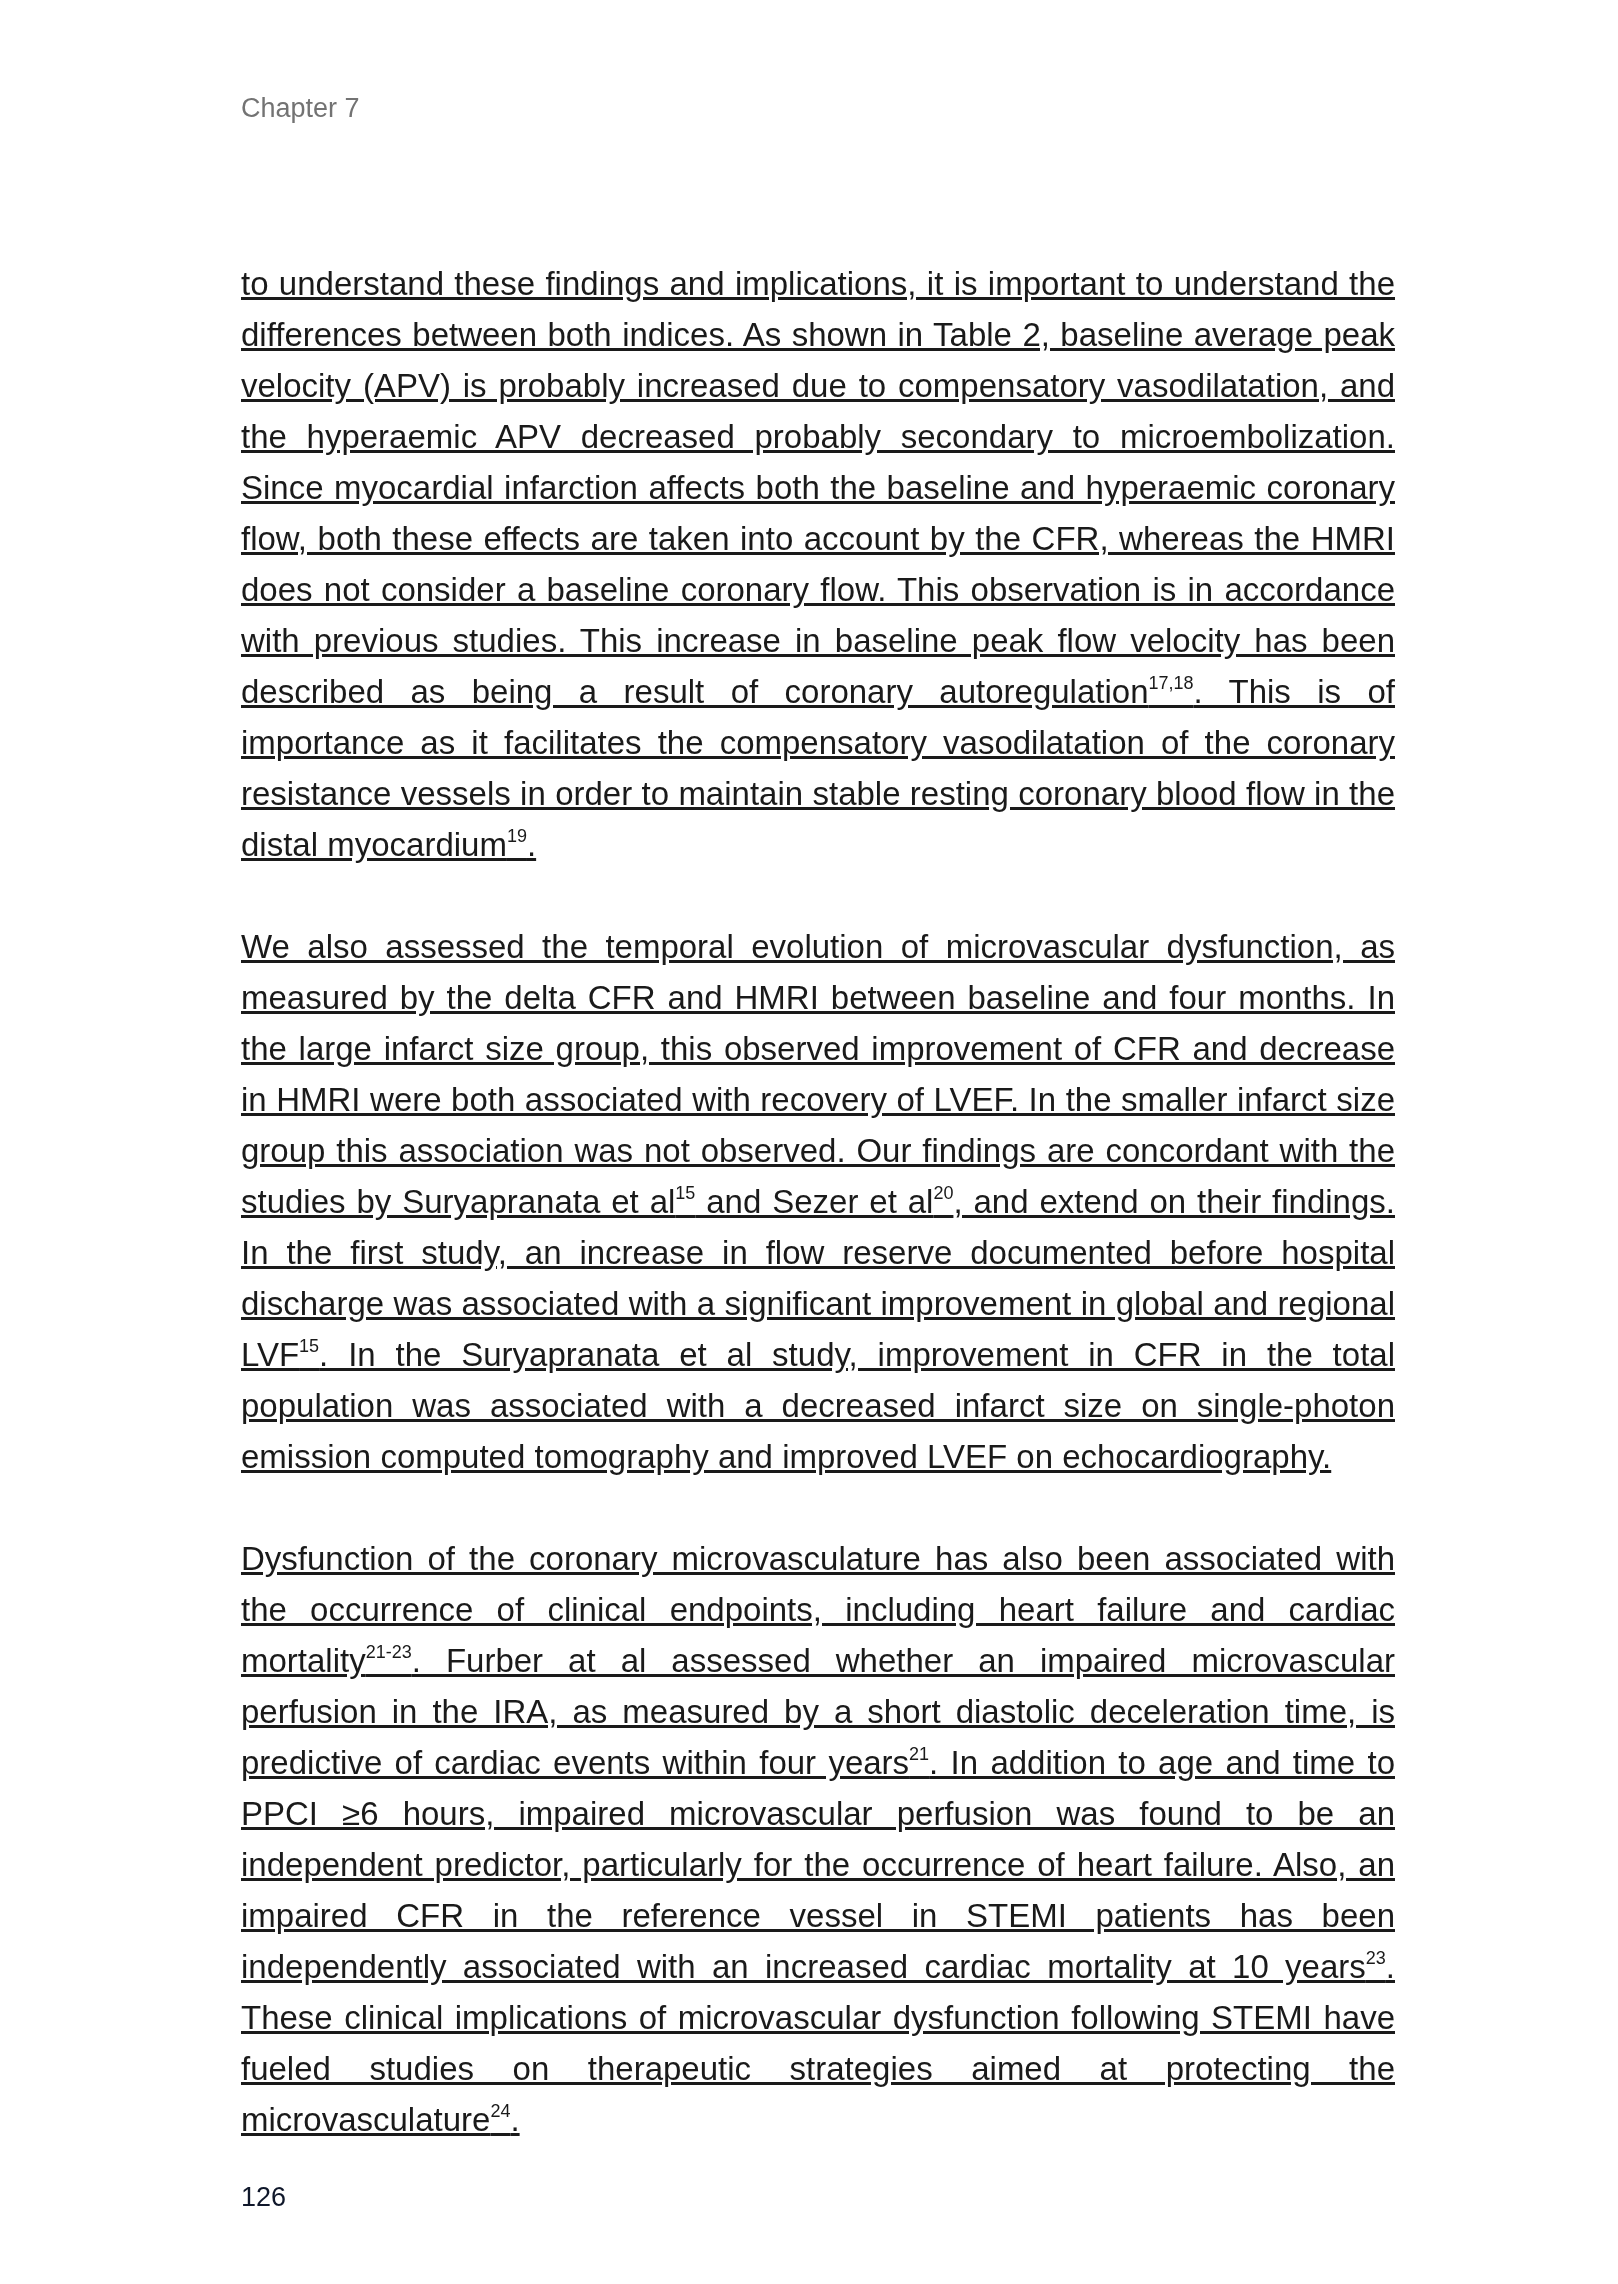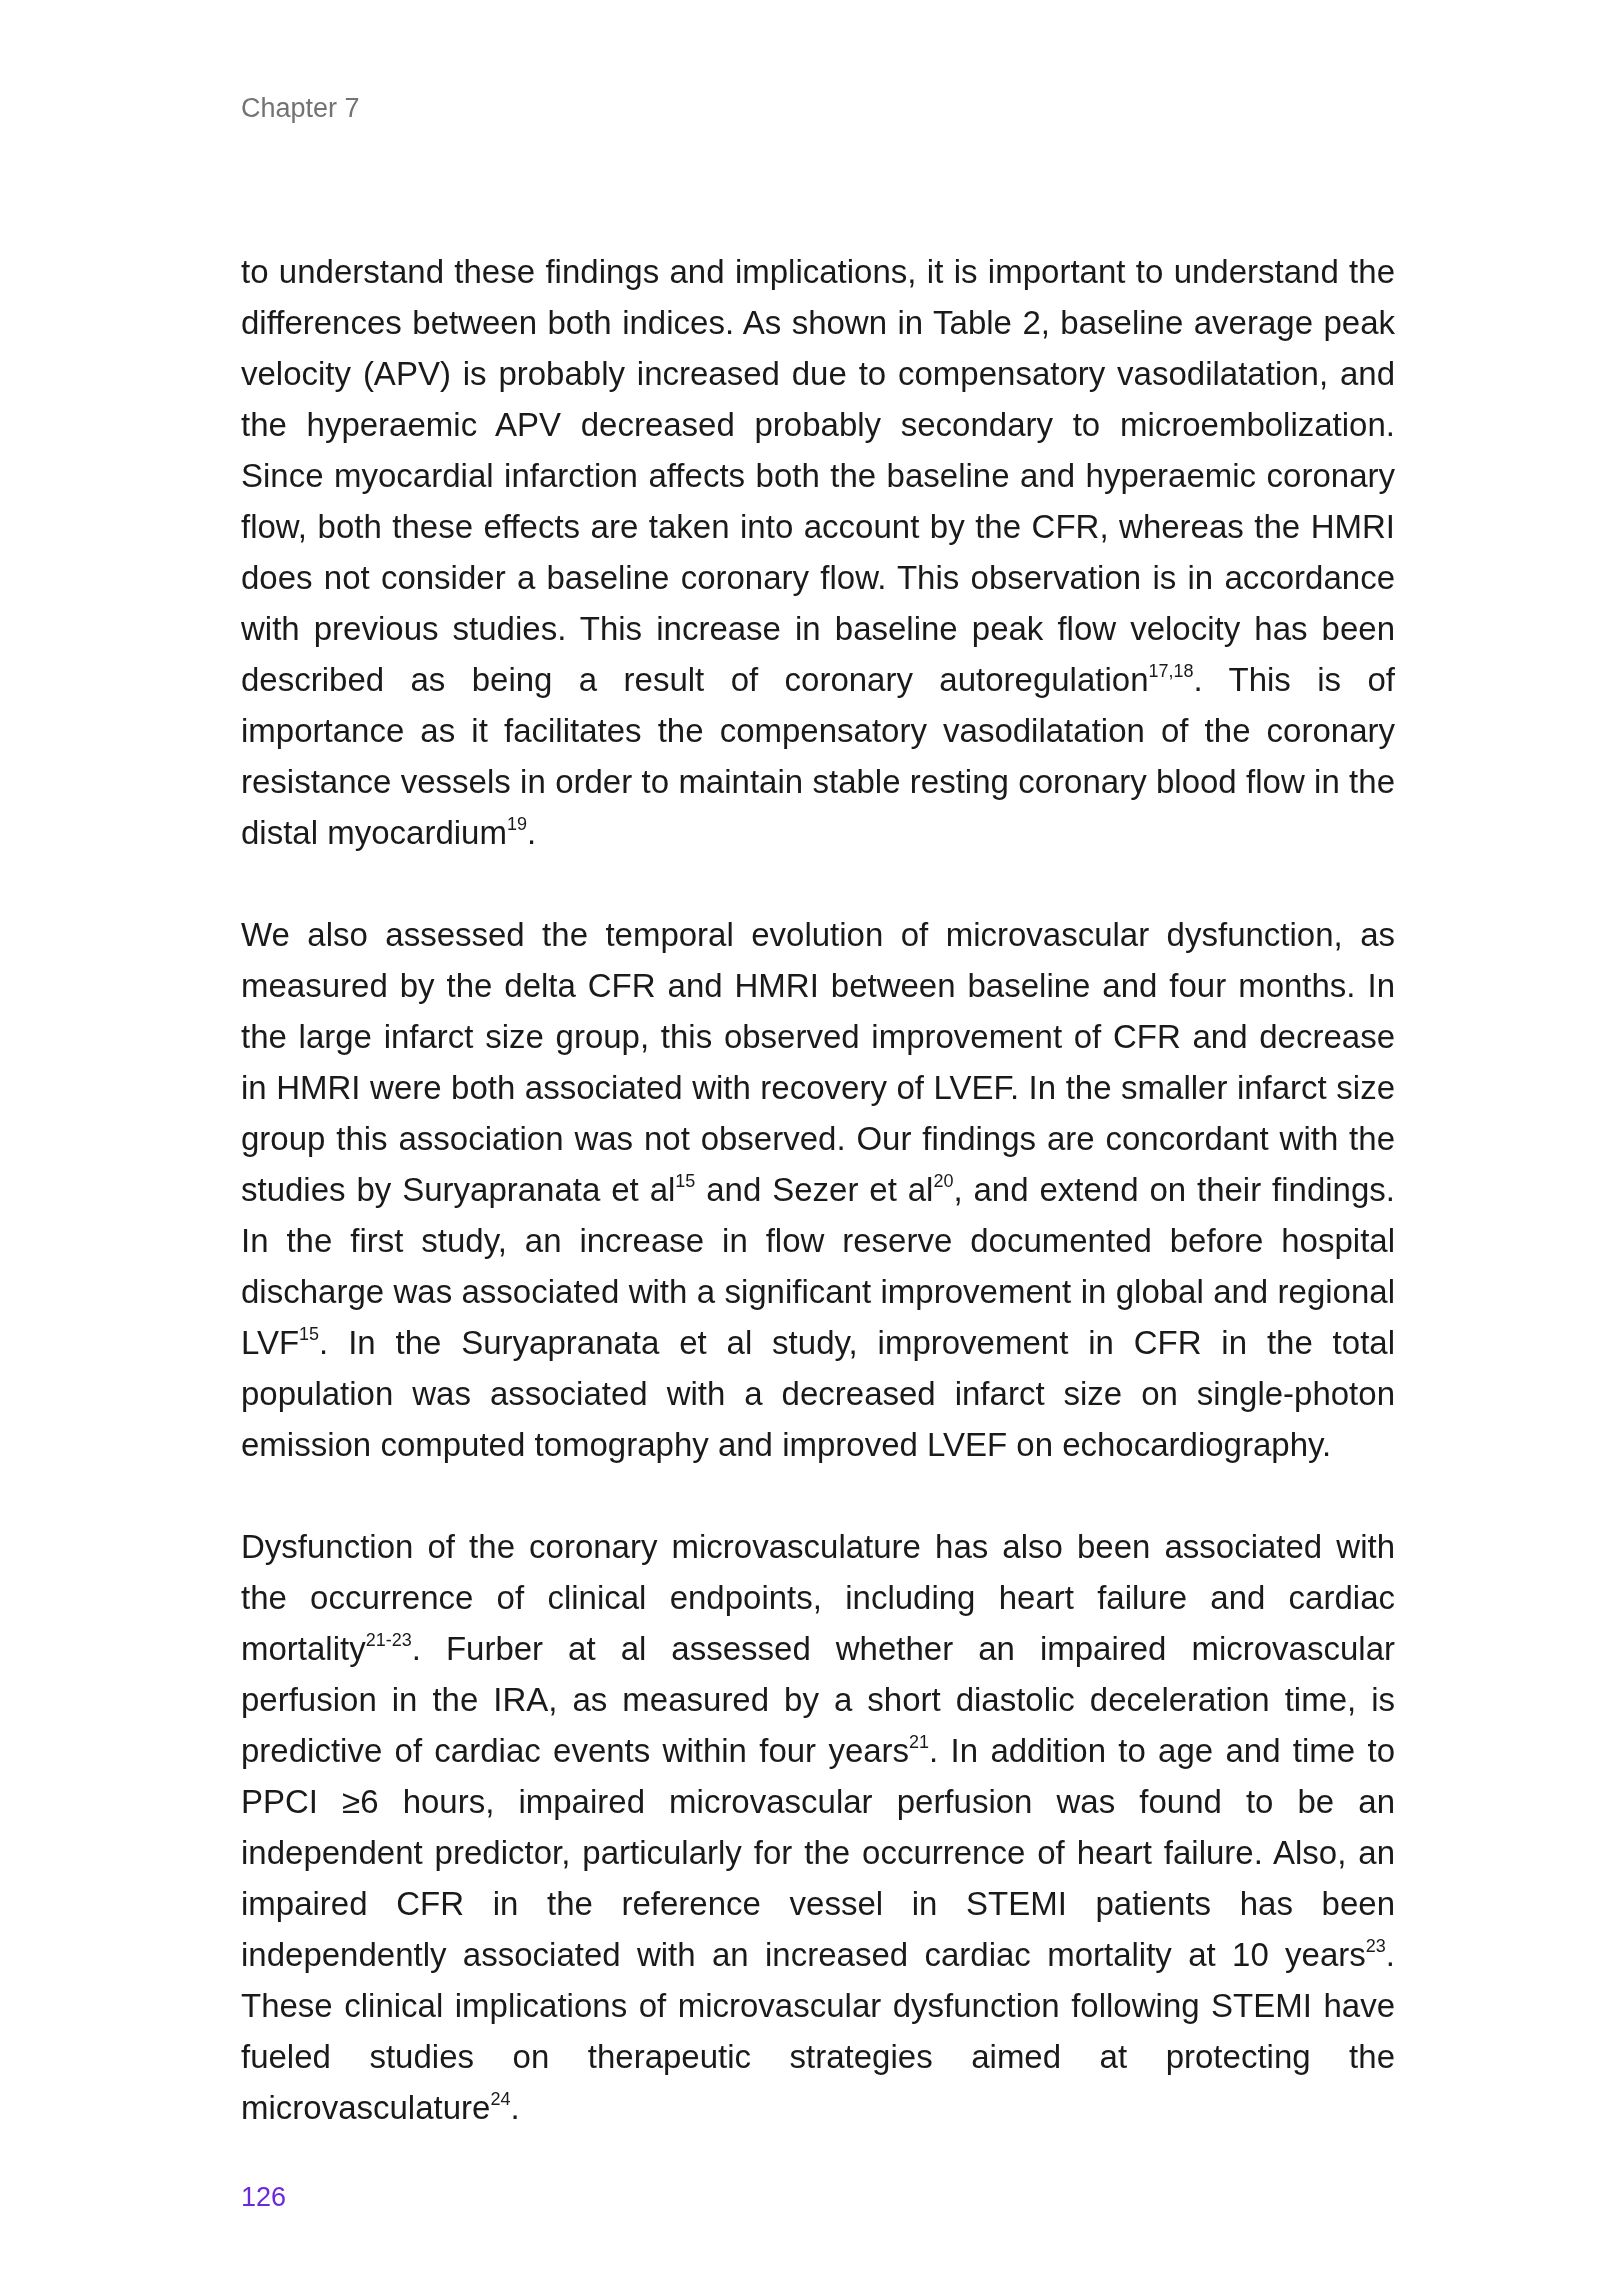--- a/index.html
+++ b/index.html
@@ -21,33 +21,33 @@
   .body-text {
     position: absolute;
     left: 241px;
     top: 242px;
     width: 1154px;
     font-size: 33px;
     line-height: 51px;
     text-align: justify;
     hyphens: none;
   }
-  .body-text p { margin: 4px 0 51px 0; }
+  .body-text p { margin: 16px 0 51px 0; text-decoration: underline; }
   .body-text p:last-child { margin-bottom: 0; }
   sup {
     font-size: 18px;
     line-height: 0;
     vertical-align: 13.7px;
   }
   .page-number {
     position: absolute;
     left: 241px;
     top: 2182px;
     font-size: 27px;
-    color: #6d28d9;
+    color: #0f172a;
   }
 </style>
 </head>
 <body>
 
 <div class="running-head">Chapter 7</div>
 
 <div class="body-text">
   <p>
     <span>to understand these findings and implications, it is important to understand the differences between both indices. As shown in Table 2, baseline average peak velocity (APV) is probably increased due to compensatory vasodilatation, and the hyperaemic APV decreased probably secondary to microembolization. Since myocardial infarction affects both the baseline and hyperaemic coronary flow, both these effects are taken into account by the CFR, whereas the HMRI does not consider a baseline coronary flow. This observation is in accordance with previous studies. This increase in baseline peak flow velocity has been described as being a result of coronary autoregulation</span><sup>17,18</sup><span>. This is of importance as it facilitates the compensatory vasodilatation of the coronary resistance vessels in order to maintain stable resting coronary blood flow in the distal myocardium</span><sup>19</sup><span>.</span>

